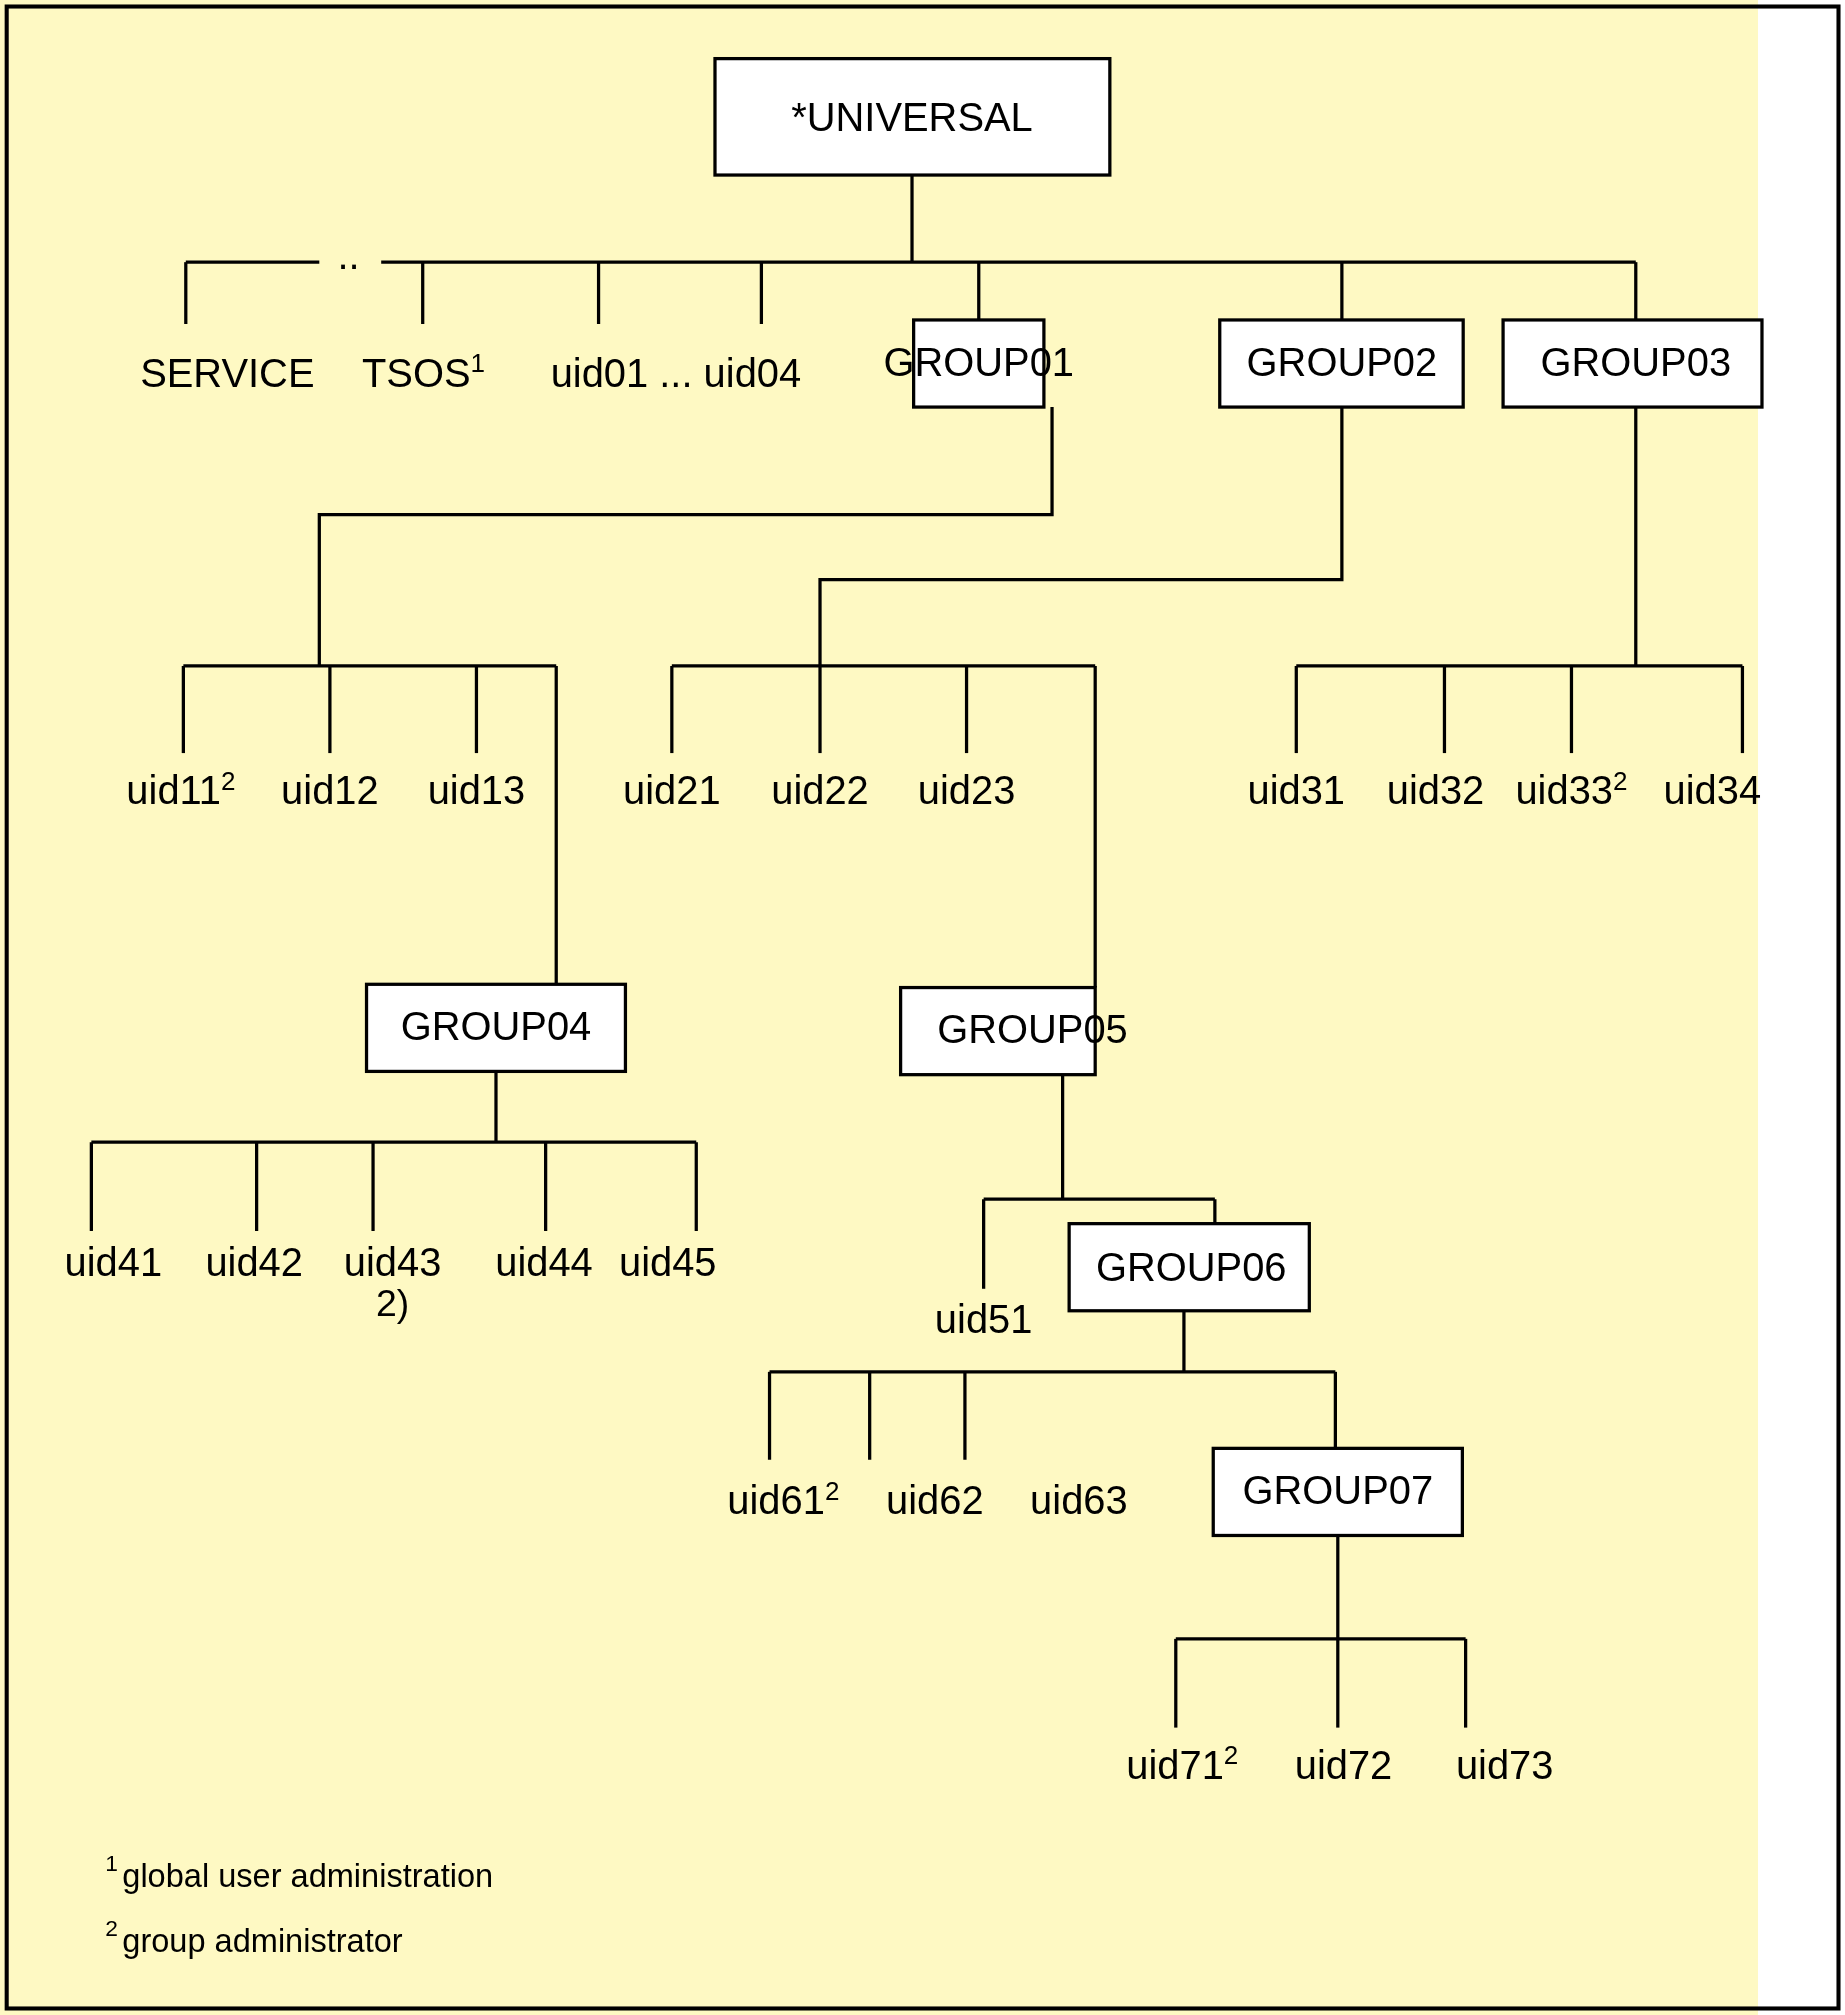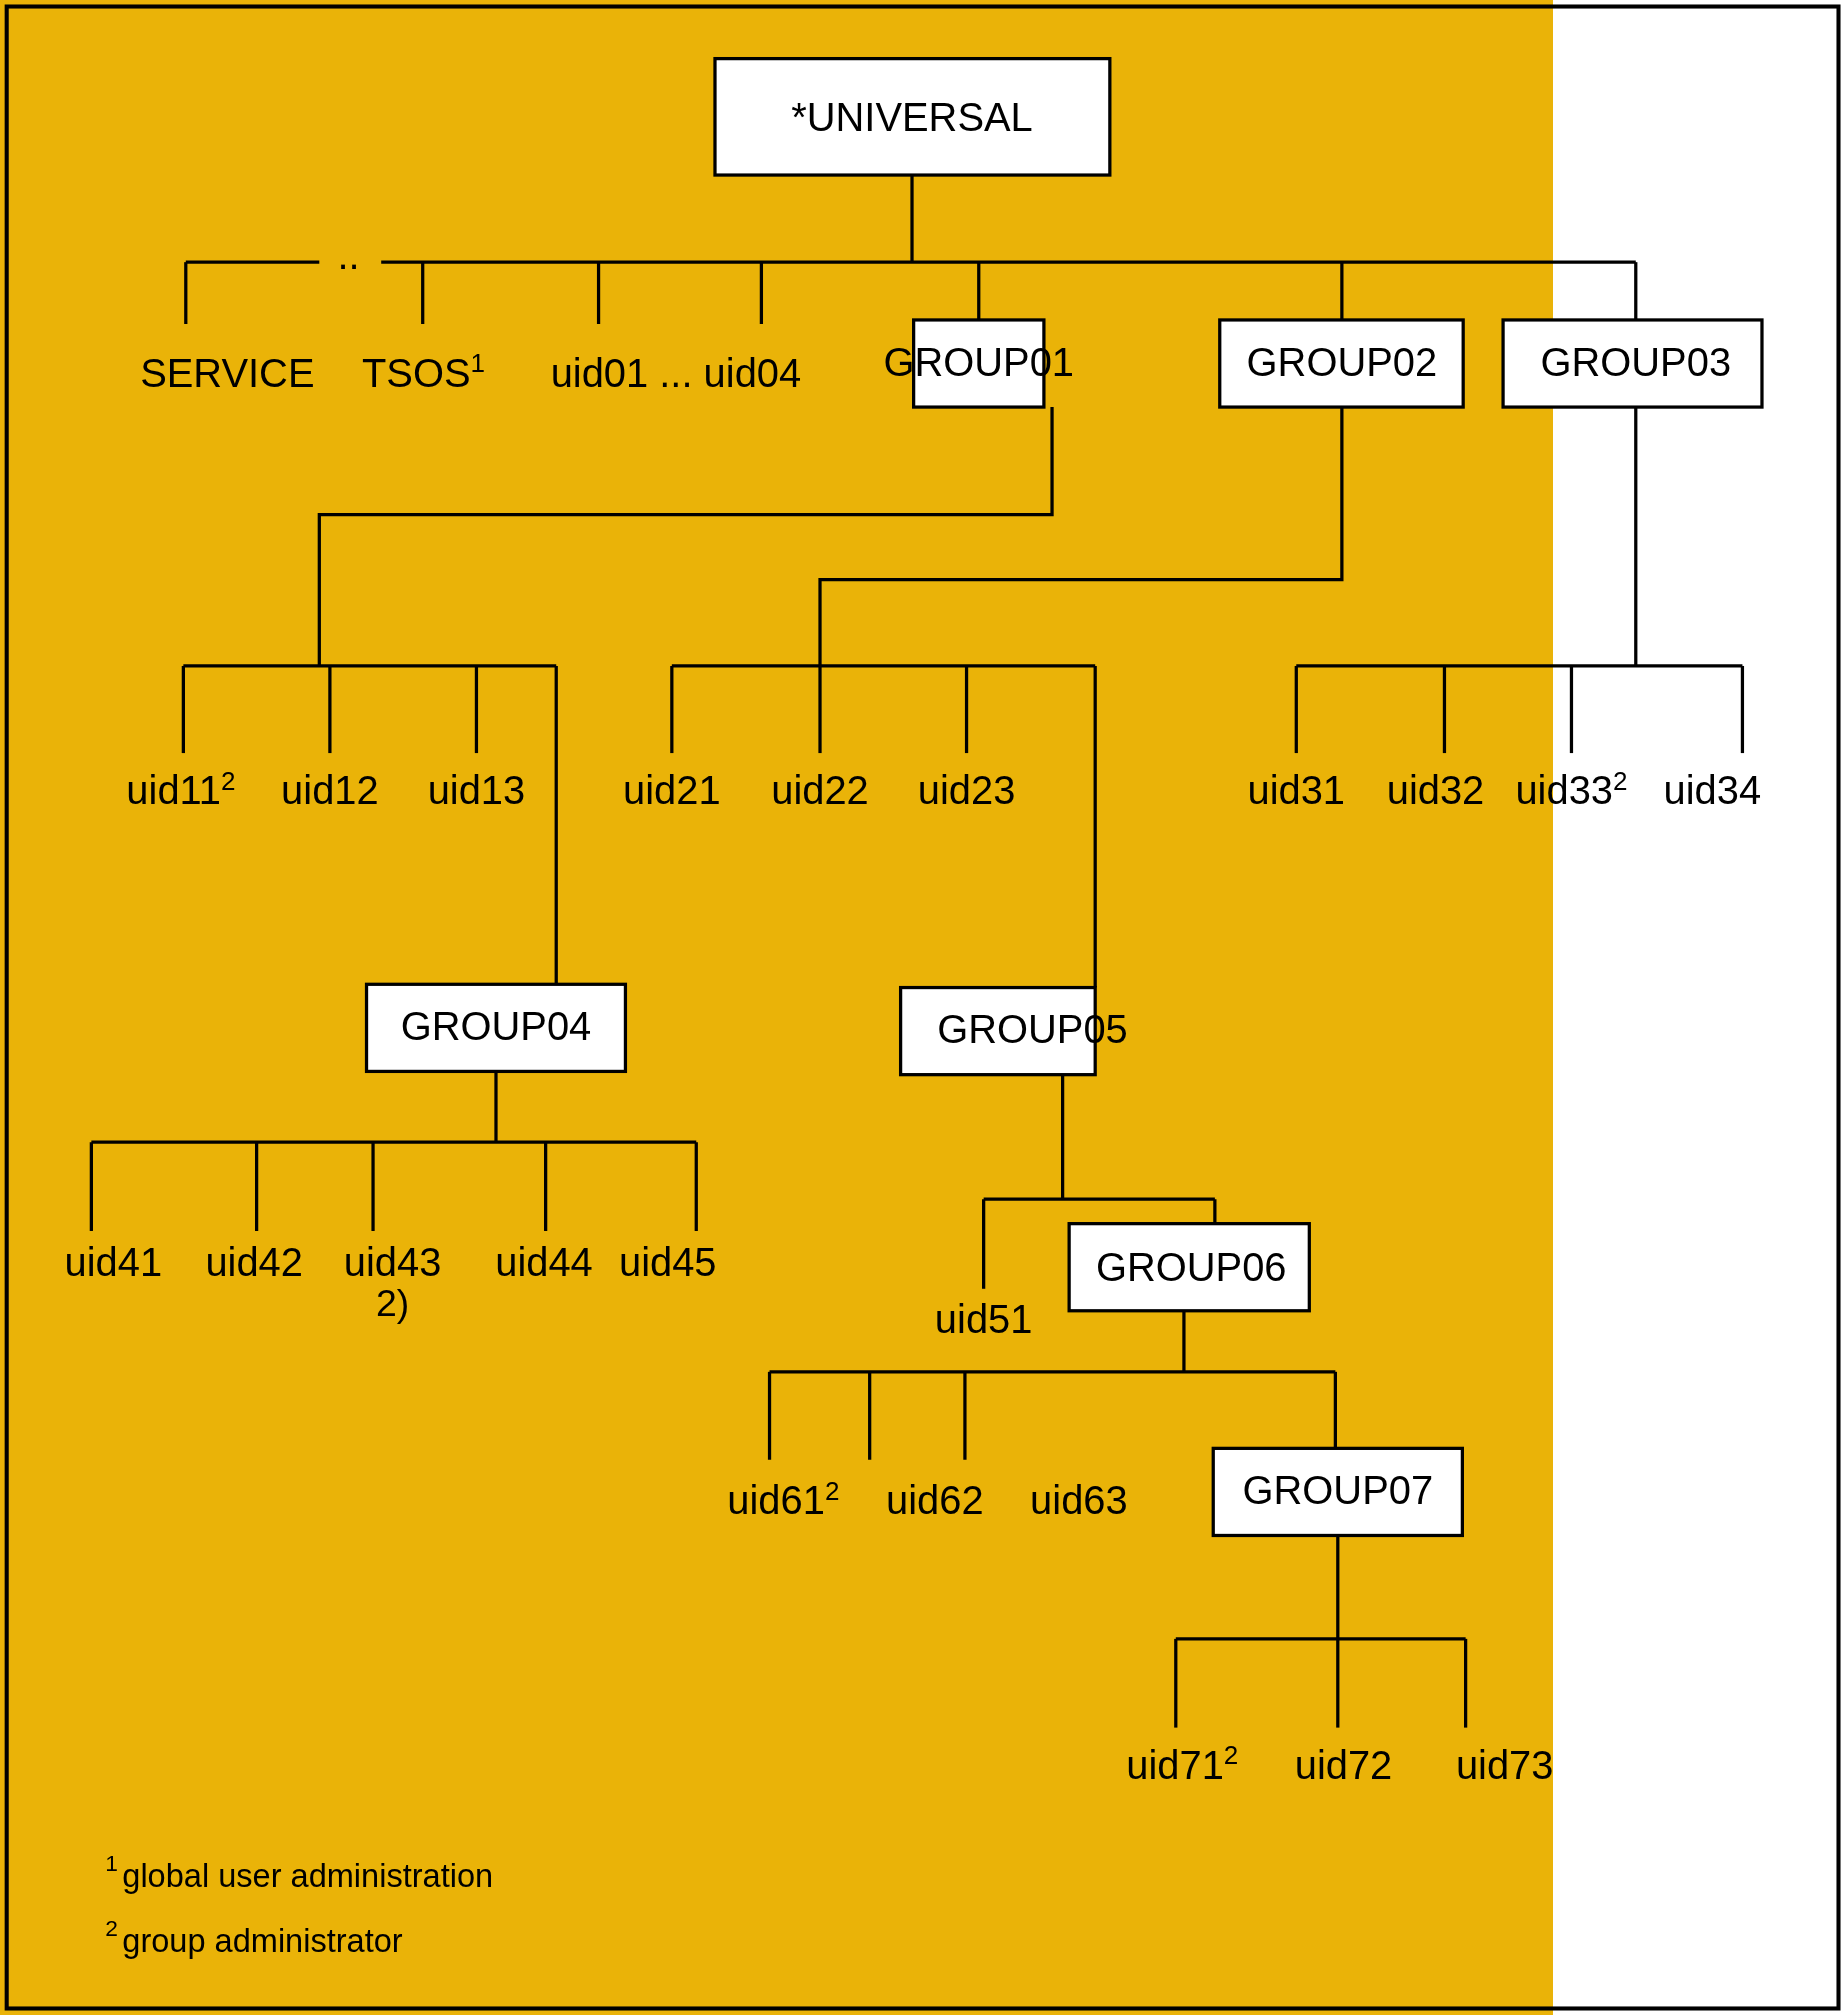--- a/index.html
+++ b/index.html
@@ -8,23 +8,23 @@
     background: #ffffff;
   }
   body {
     width: 1846px;
     height: 2015px;
     font-family: "Liberation Sans", sans-serif;
     overflow: hidden;
   }
   #diagram-root {
     position: relative;
-    width: 1553px;
+    width: 1758px;
     height: 2015px;
-    background: #eab308;
+    background: #fef9c3;
   }
   svg.canvas {
     position: absolute;
     top: 0;
     left: 0;
     width: 1846px;
     height: 2015px;
     display: block;
   }
   .frame {

